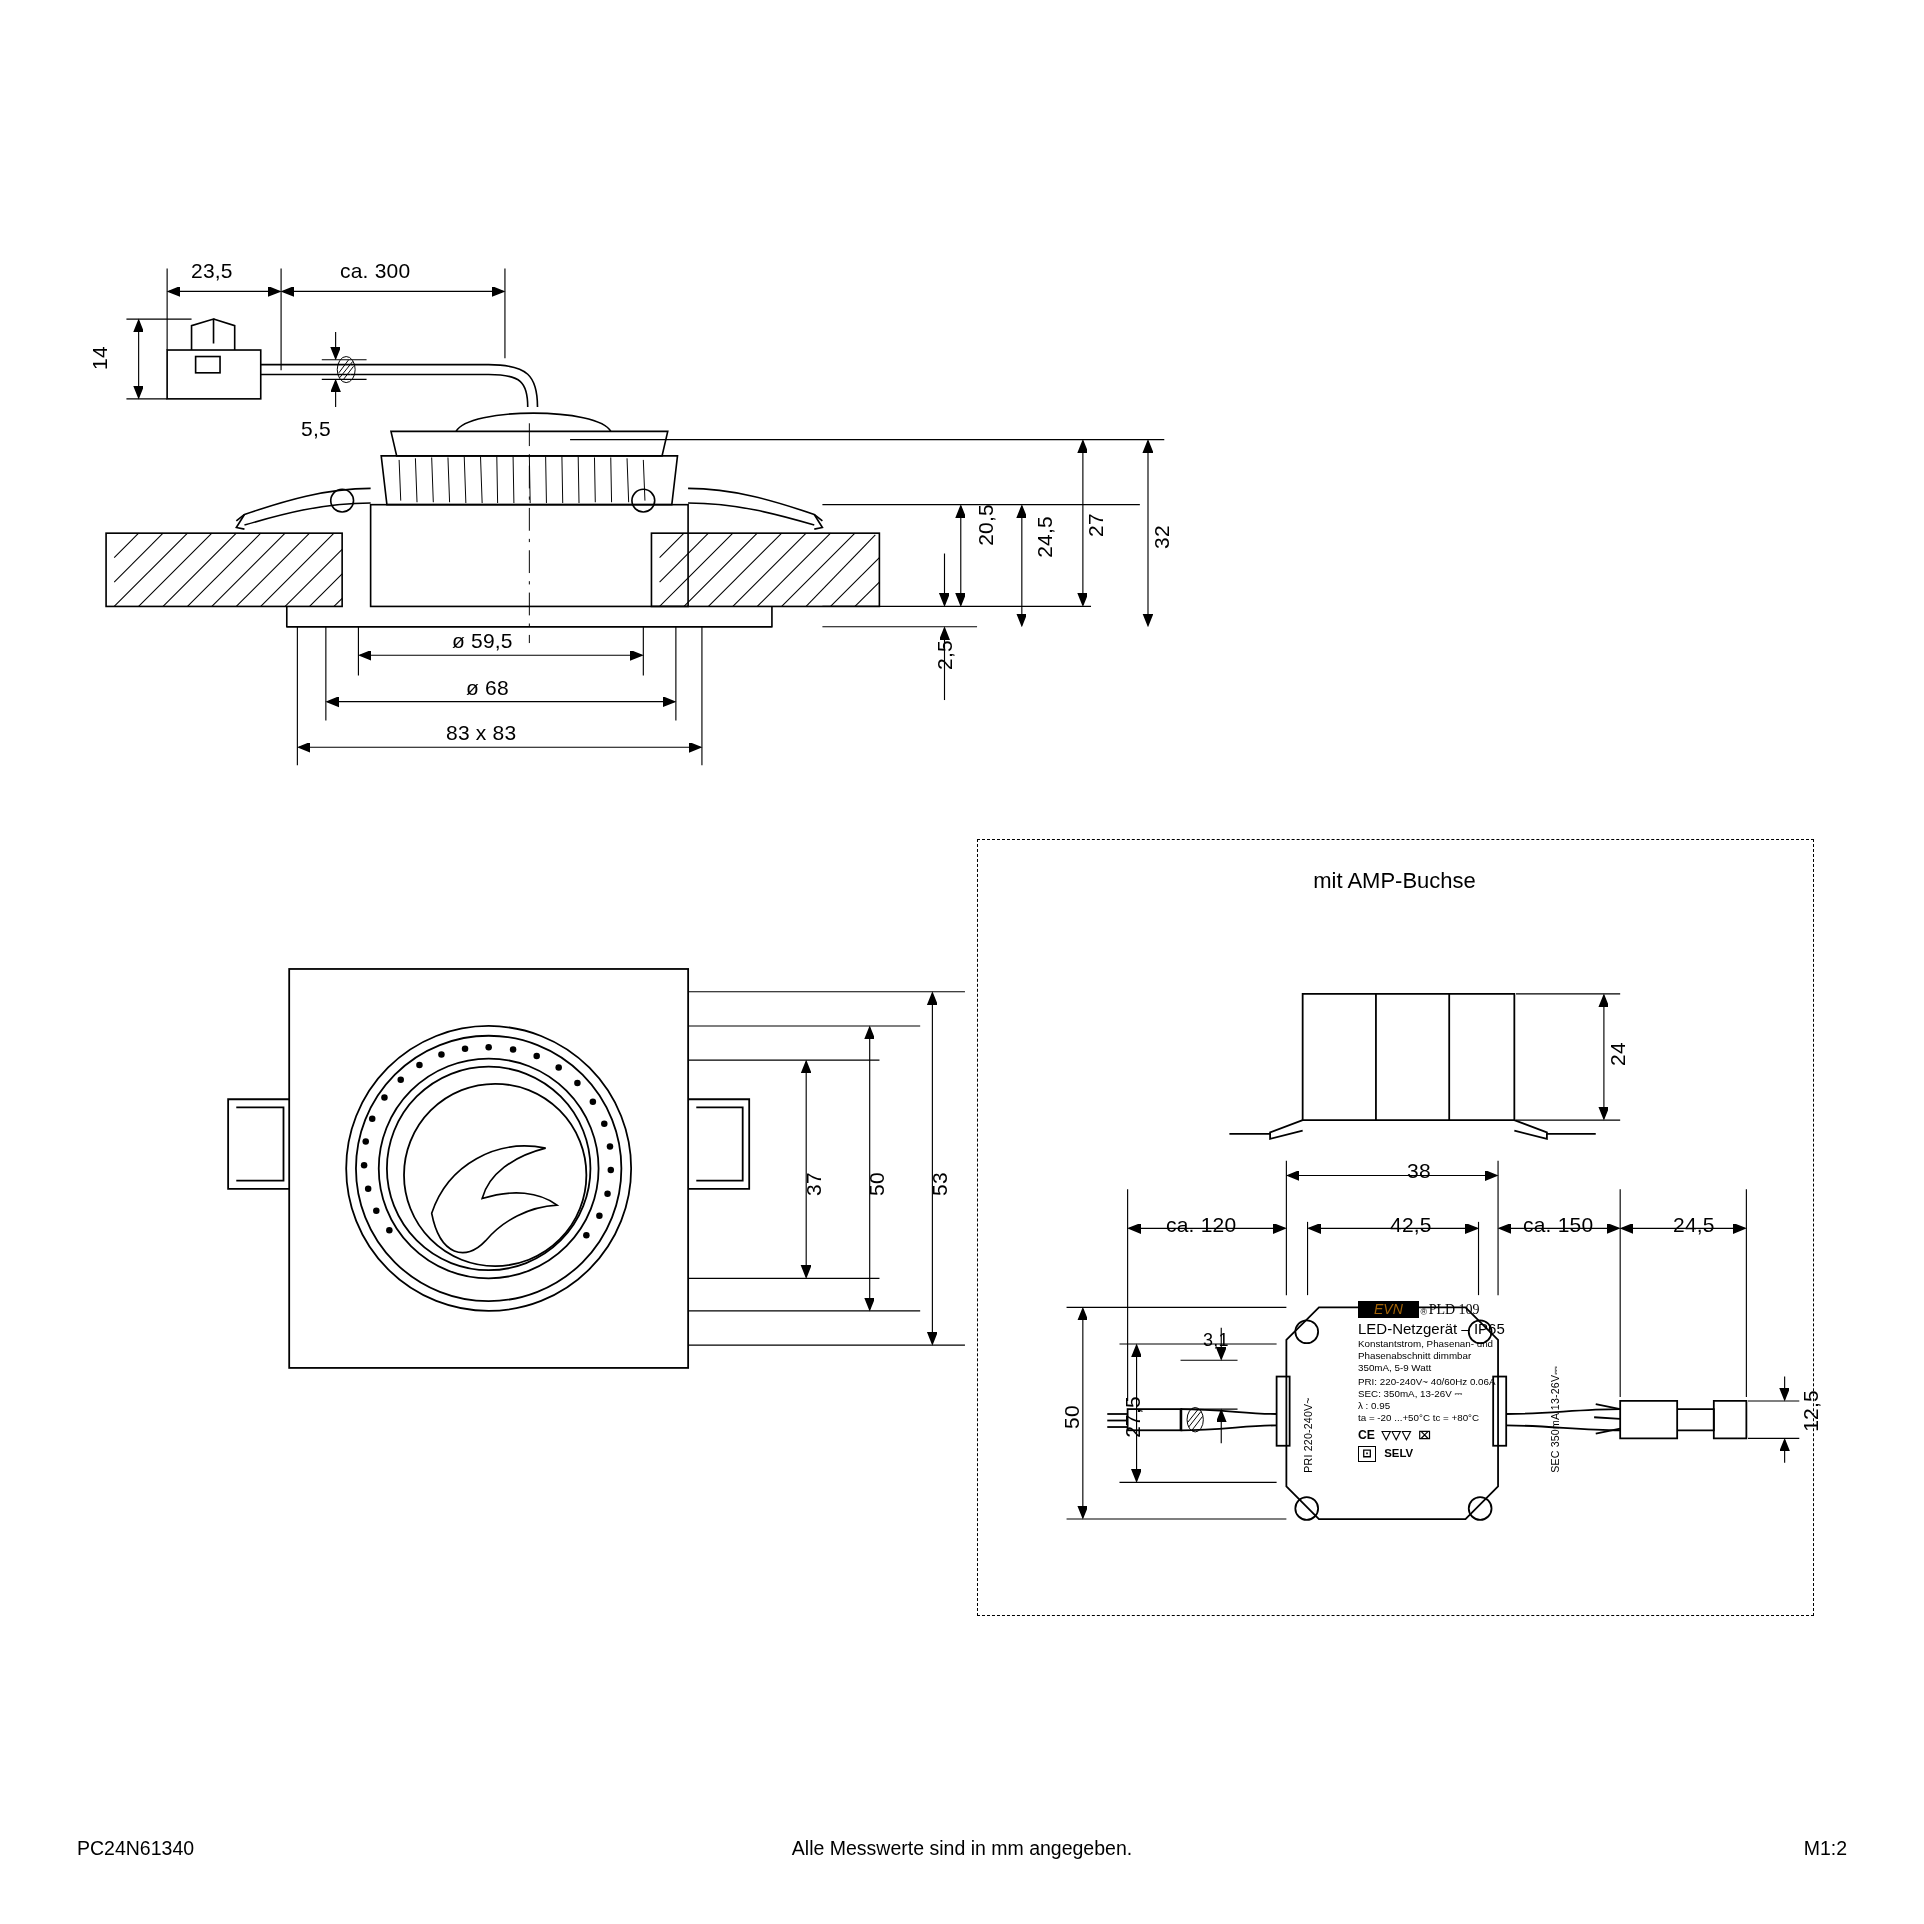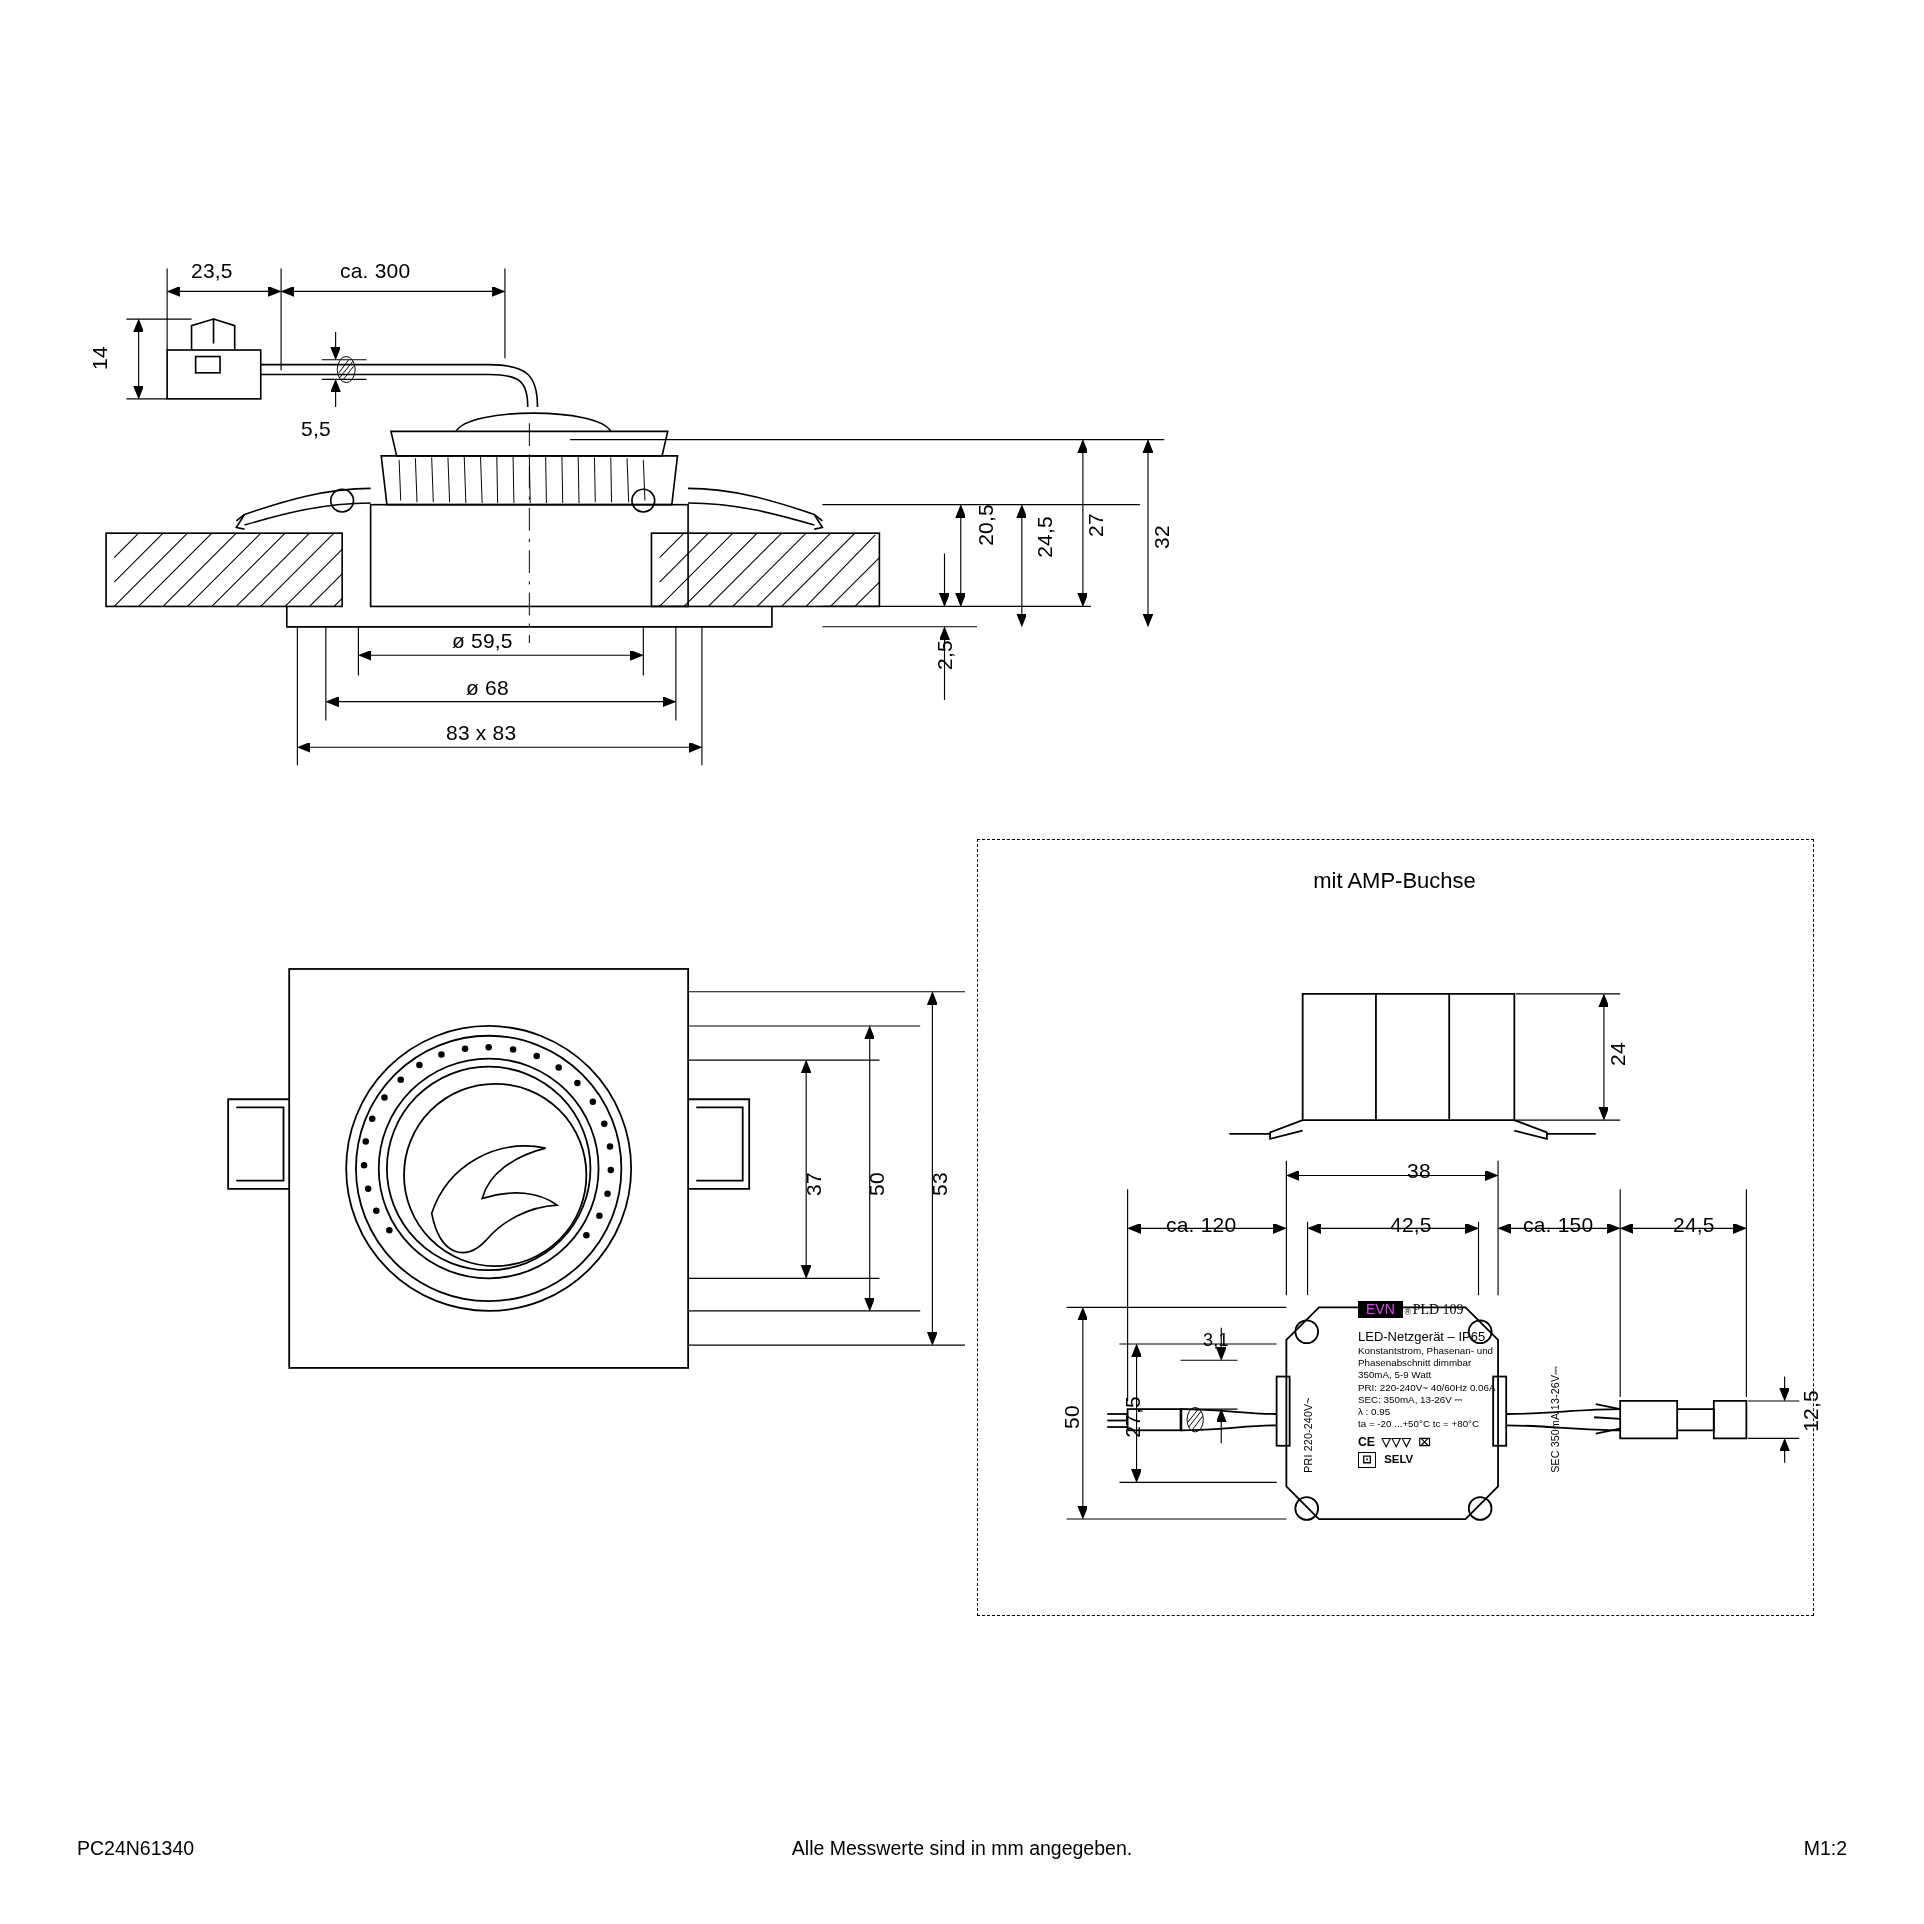--- a/index.html
+++ b/index.html
@@ -341,25 +341,25 @@
   <div class="lbl" style="left:1166px;top:1213px;">ca. 120</div>
   <div class="lbl" style="left:1523px;top:1213px;">ca. 150</div>
   <div class="lbl" style="left:1673px;top:1213px;">24,5</div>
   <div class="lbl sm" style="left:1203px;top:1330px;">3,1</div>
   <div class="lbl rot" style="left:1060px;top:1405px;">50</div>
   <div class="lbl rot" style="left:1112px;top:1405px;">27,5</div>
   <div class="lbl rot" style="left:1790px;top:1399px;">12,5</div>
 
   <div class="pldlabel" style="left:1358px;top:1301px;width:163px;">
     <div style="display:flex;align-items:flex-end;gap:1.6px;">
-      <span class="b" style="font-size:14px;background:#000;color:#d946ef;padding:0 8px;">EVN</span>
+      <span class="b" style="font-size:14px;background:#000;color:#a16207;padding:0 16px;font-style:italic;">EVN</span>
       <span class="xxs" style="font-size:9px;">®</span>
       <span class="b" style="font-size:14px;font-family:Liberation Serif, serif;">PLD 109</span>
     </div>
-    <div class="b" style="font-size:13px;margin-top:11px;">LED-Netzgerät  –  IP65</div>
+    <div class="b" style="font-size:15px;margin-top:2px;">LED-Netzgerät  –  IP65</div>
     <div>Konstantstrom, Phasenan- und</div>
     <div>Phasenabschnitt dimmbar</div>
     <div class="b">350mA, 5-9 Watt</div>
     <div style="margin-top:1.6px;">PRI: 220-240V~  40/60Hz 0.06A</div>
     <div>SEC: 350mA, 13-26V ⎓</div>
     <div>λ : 0.95</div>
     <div>ta = -20 ...+50°C  tc = +80°C</div>
     <div style="display:flex;align-items:center;gap:6.5px;margin-top:4.9px;font-size:12.2px;font-weight:bold;">
       <span>CE</span>
       <span style="letter-spacing:0.8px;">▽▽▽</span>

